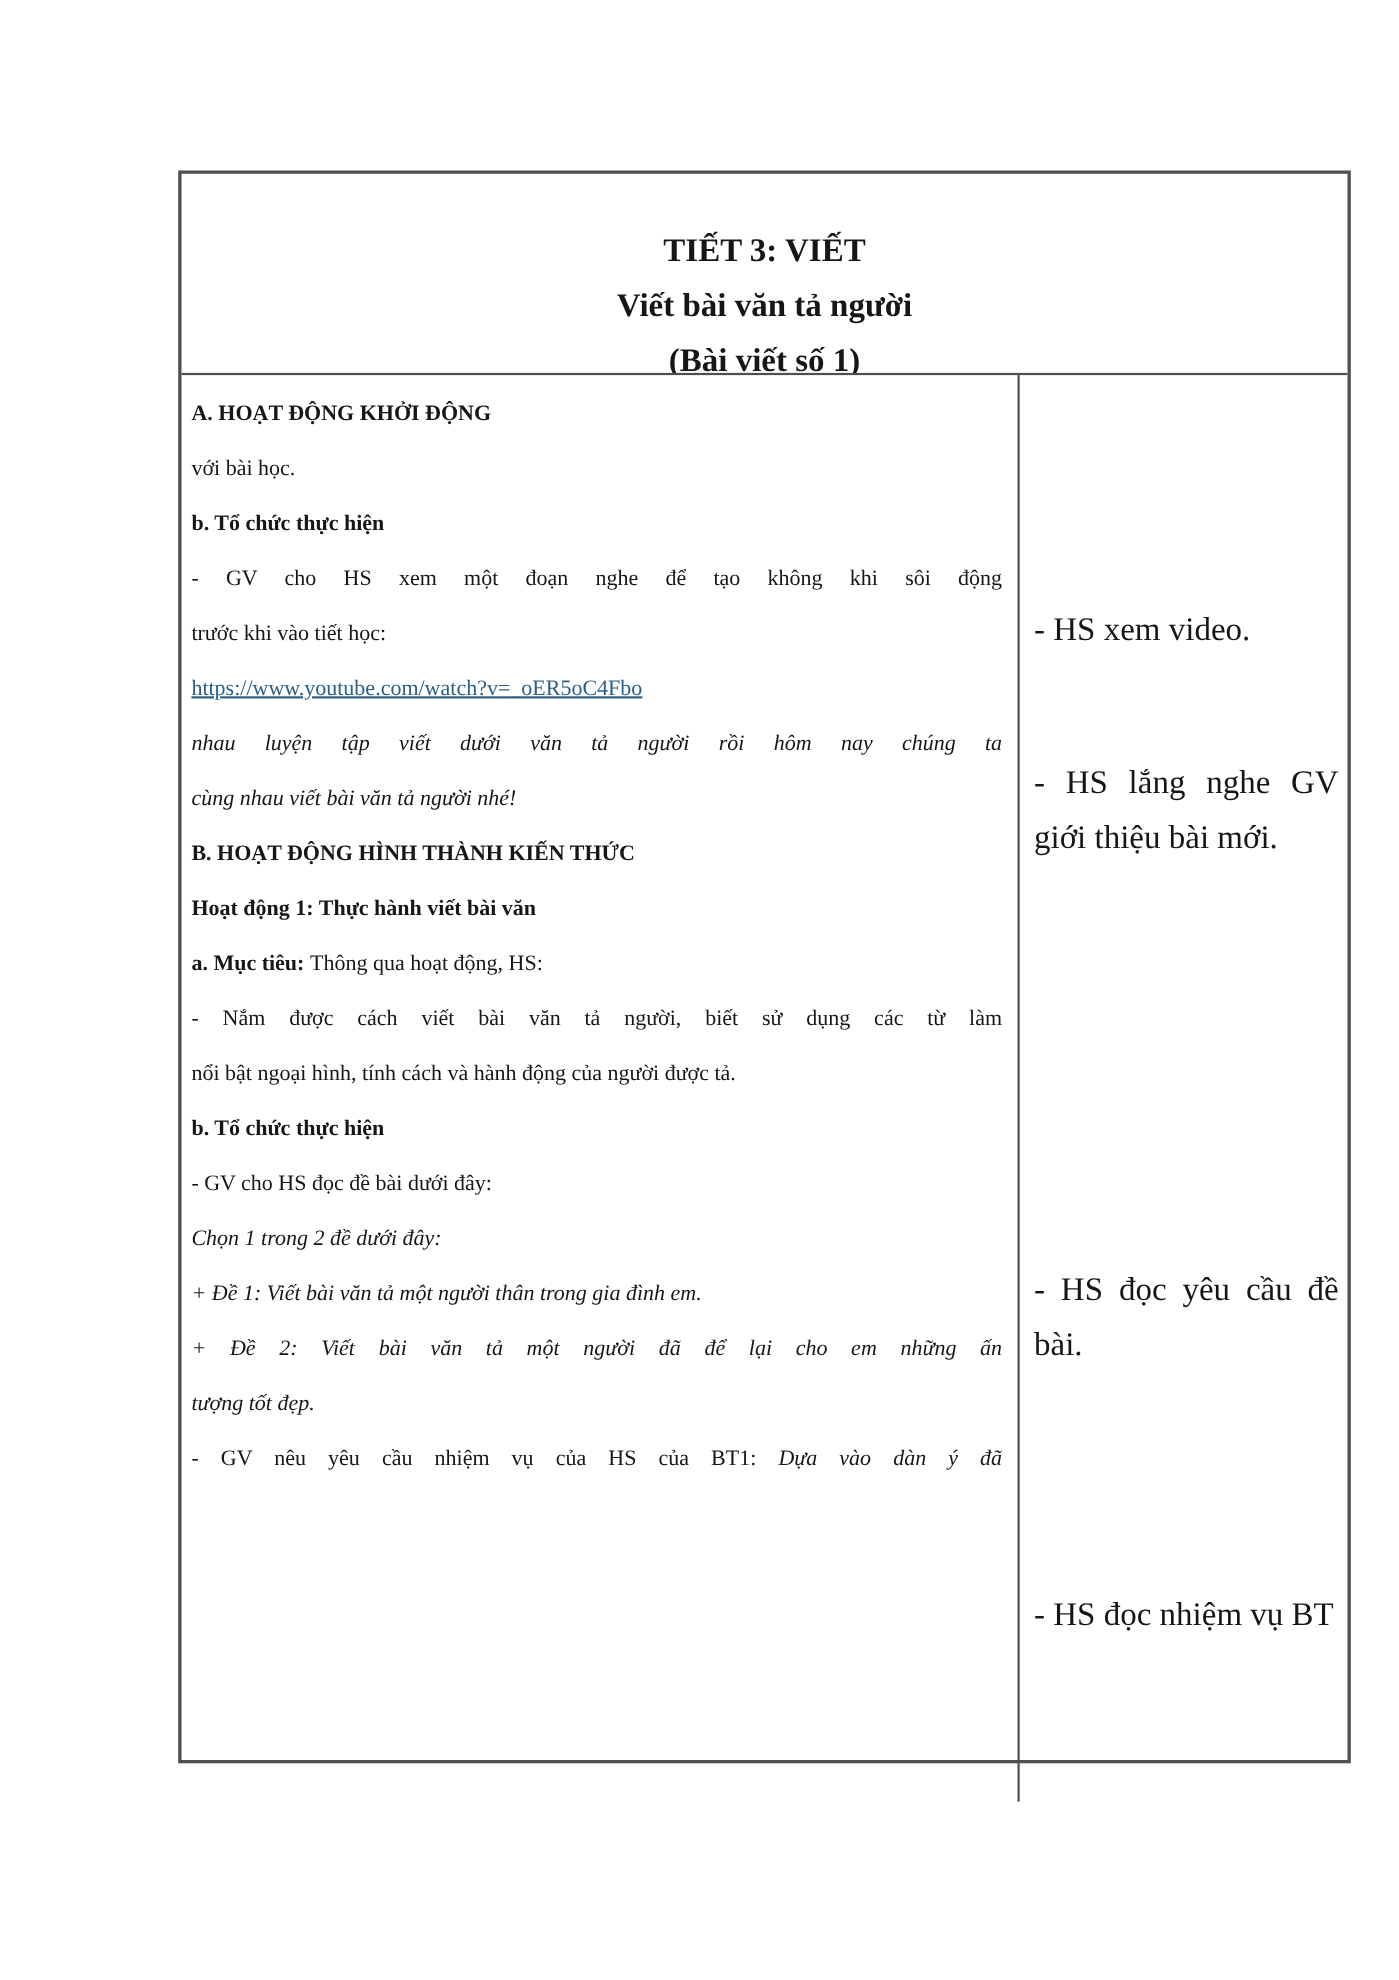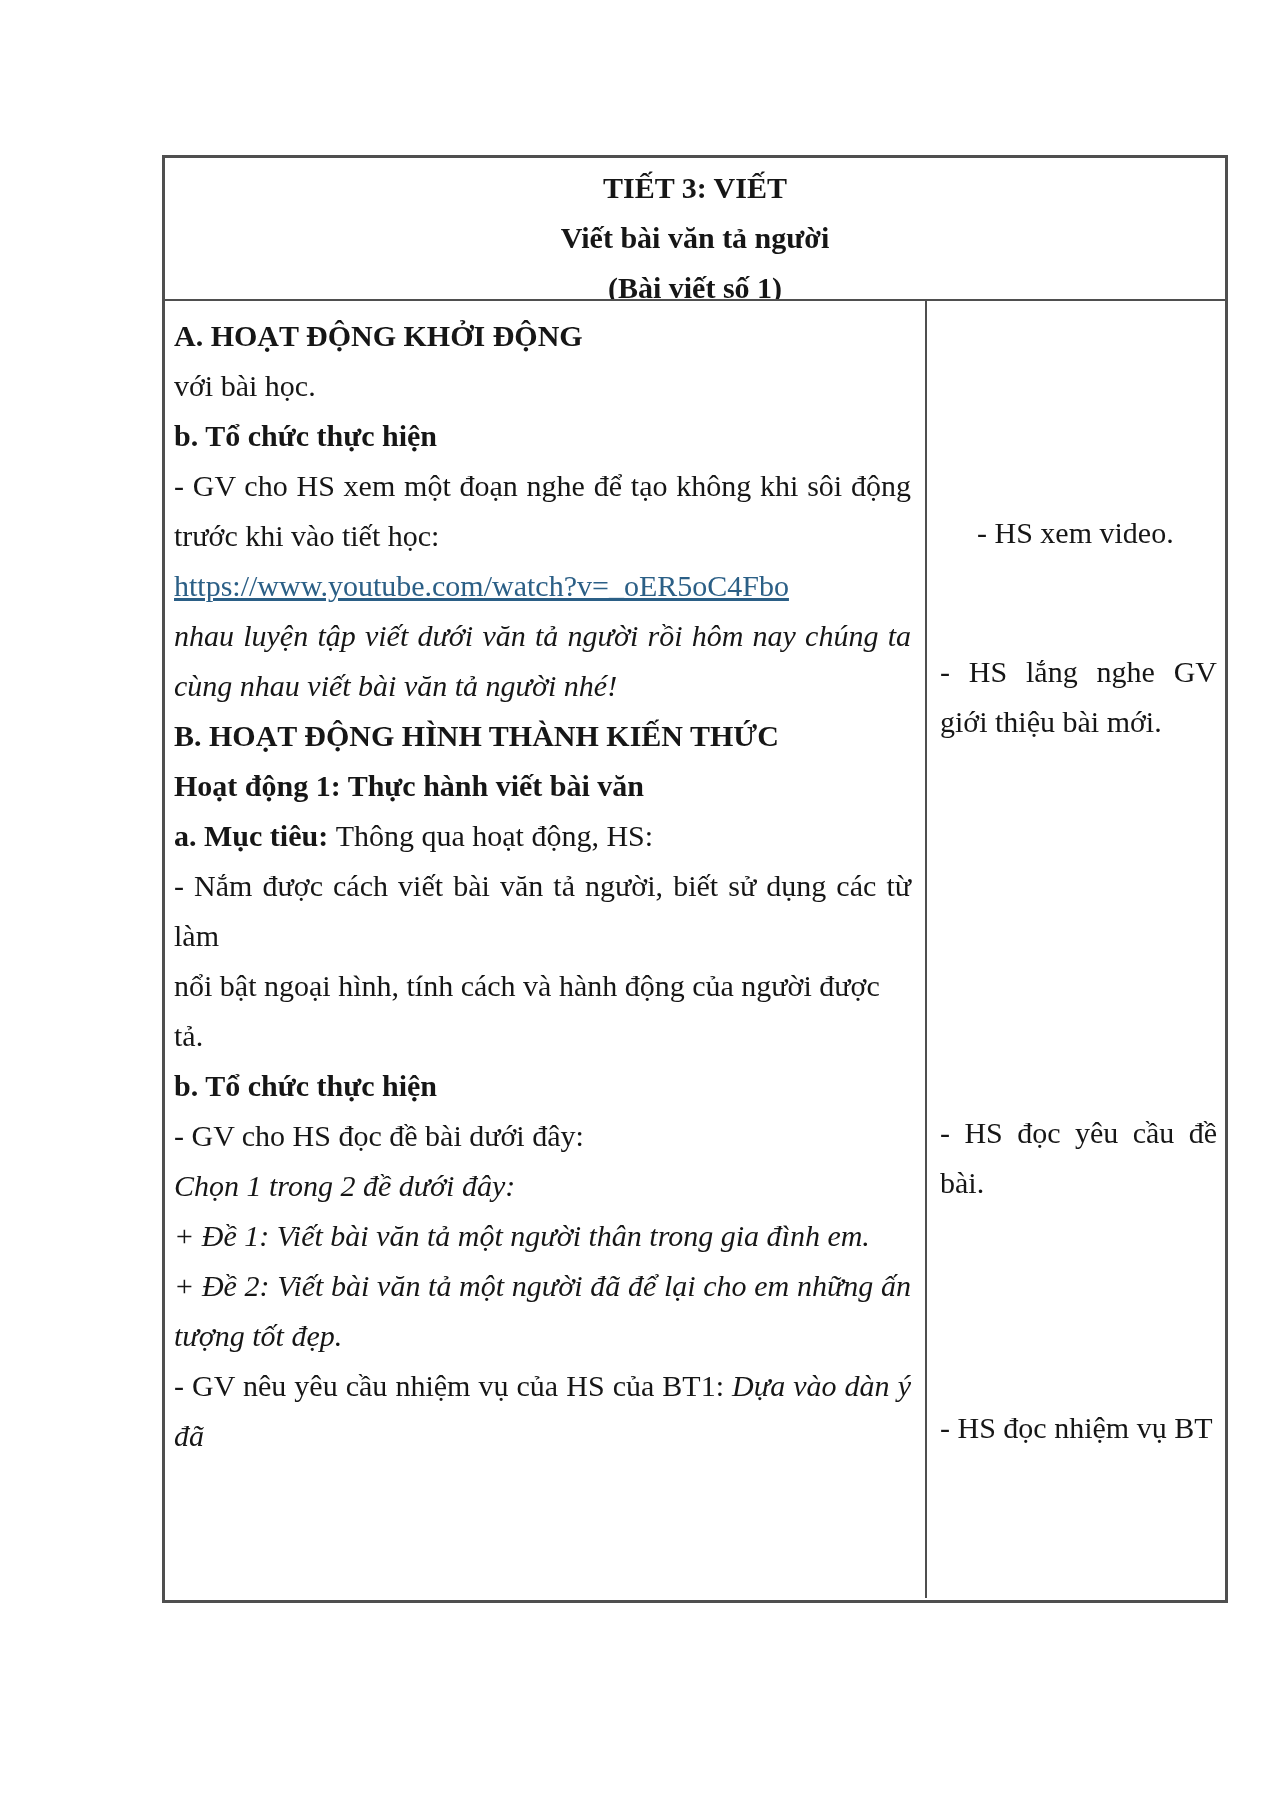--- a/index.html
+++ b/index.html
@@ -27,40 +27,41 @@
   }
   .header-row{
     height:143px;
     border-bottom:2px solid var(--border-color);
     text-align:center;
     font-weight:bold;
     font-size:30px;
     line-height:50px;
     padding-top:5px;
     overflow:hidden;
+    margin-top:40px;
   }
   .body-row{
     position:relative;
     display:flex;
     height:1297px;
     overflow:hidden;
   }
   .left-cell{
     width:762px;
     border-right:2px solid var(--border-color);
     padding:10px 14px 0 9px;
     overflow:hidden;
   }
   .right-cell{
     position:relative;
     flex:1;
     overflow:hidden;
   }
   .line{
-    font-size:30px;
+    font-size:20px;
     line-height:50px;
     text-align:left;
     white-space:normal;
   }
   .line.stretch{
     text-align:justify;
     text-align-last:justify;
   }
   .b{ font-weight:bold; }
   .i{ font-style:italic; }
@@ -69,21 +70,21 @@
     text-decoration:underline;
     cursor:pointer;
   }
   .note{
     position:absolute;
     left:13px; right:8px;
     font-size:30px;
     line-height:50px;
     text-align:justify;
   }
-  .note-1{ top:207px;margin-left:37px; }
+  .note-1{ top:207px; }
   .note-2{ top:346px; }
   .note-3{ top:807px; }
   .note-4{ top:1102px; }
 </style>
 </head>
 <body>
 
 <div class="page">
   <div class="doc-table">
 

